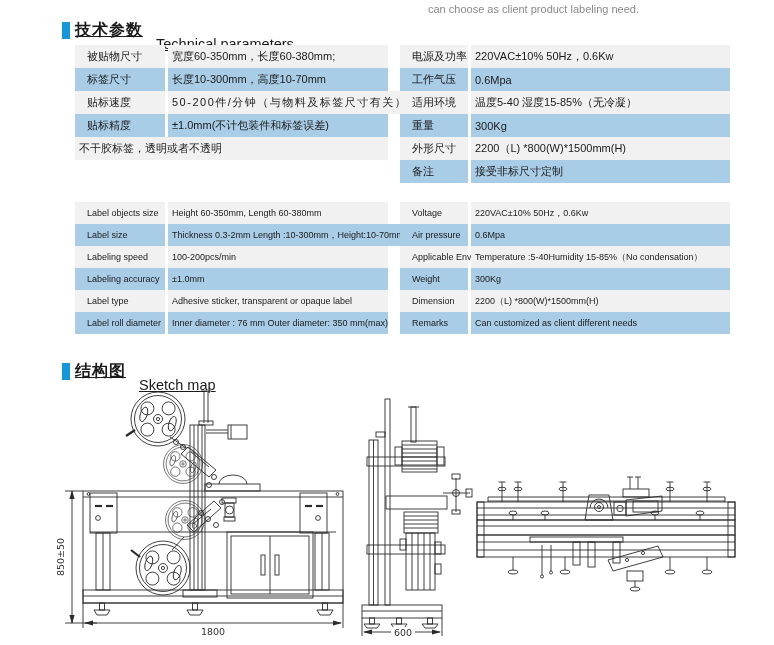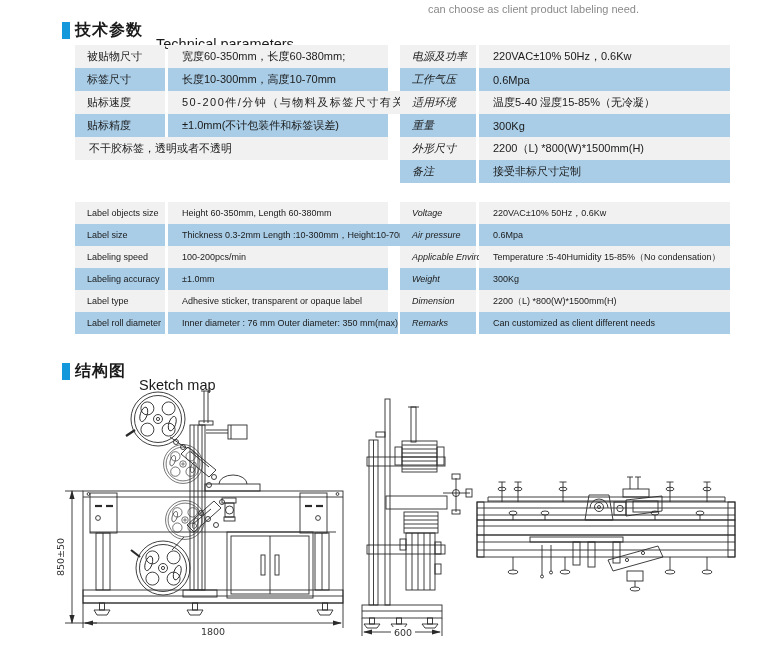--- a/index.html
+++ b/index.html
@@ -1,40 +1,40 @@
 <!DOCTYPE html>
 <html><head>
 <meta charset="utf-8">
 <style>
   html,body{margin:0;padding:0;background:#fff;}
   #page{position:relative;width:774px;height:645px;background:#fff;overflow:hidden;
         font-family:"Liberation Sans","DejaVu Sans",sans-serif;color:#1a1a1a;}
 
   
-  .sec-head{position:absolute;left:62px;display:flex;align-items:center;}
+  .sec-head{position:absolute;left:62px;display:flex;align-items:center;text-decoration:underline;}
   .bullet{width:8px;height:17px;background:#1398DB;margin-right:5px;flex:none;}
   .sec-zh{font-size:16px;font-weight:bold;letter-spacing:1px;}
   .sec-en{font-size:14.5px;margin-left:13px;margin-top:28px;}
 
   .top-note{position:absolute;left:428px;top:3px;font-size:11px;color:#8a8a8a;}
 
   
   .tables{position:absolute;left:75px;top:45px;width:655px;}
   .tgroup-row{display:flex;gap:12px;}
   .en-row{margin-top:19px;}
   .tbl{display:flex;flex-direction:column;}
   .grp-left{width:313px;}
   .grp-right{width:330px;}
   .trow{display:flex;gap:3px;}
   .cn .trow{height:23px;font-size:11px;}
   .en .trow{height:22px;font-size:9px;}
   .cell{display:flex;align-items:center;white-space:nowrap;overflow:visible;}
   .tlabel{width:90px;flex:none;padding-left:12px;box-sizing:border-box;}
-  .grp-right .tlabel{width:76px;font-style:italic;}
-  .tvalue{flex:1;padding-left:14px;box-sizing:border-box;}
+  .grp-right .tlabel{width:68px;}
+  .tvalue{flex:1;padding-left:4px;box-sizing:border-box;}
   .gray{background:#F1F1F1;}
   .blue{background:#A9CDE7;}
   .spaced{letter-spacing:1.5px;}
 
   
   #sketch{position:absolute;left:0;top:385px;}
   #sketch .ln{stroke:#2a2a2a;fill:none;stroke-width:0.9;}
   #sketch text{font:9.5px "DejaVu Sans",sans-serif;fill:#333;stroke:none;}
 </style>
 </head>

